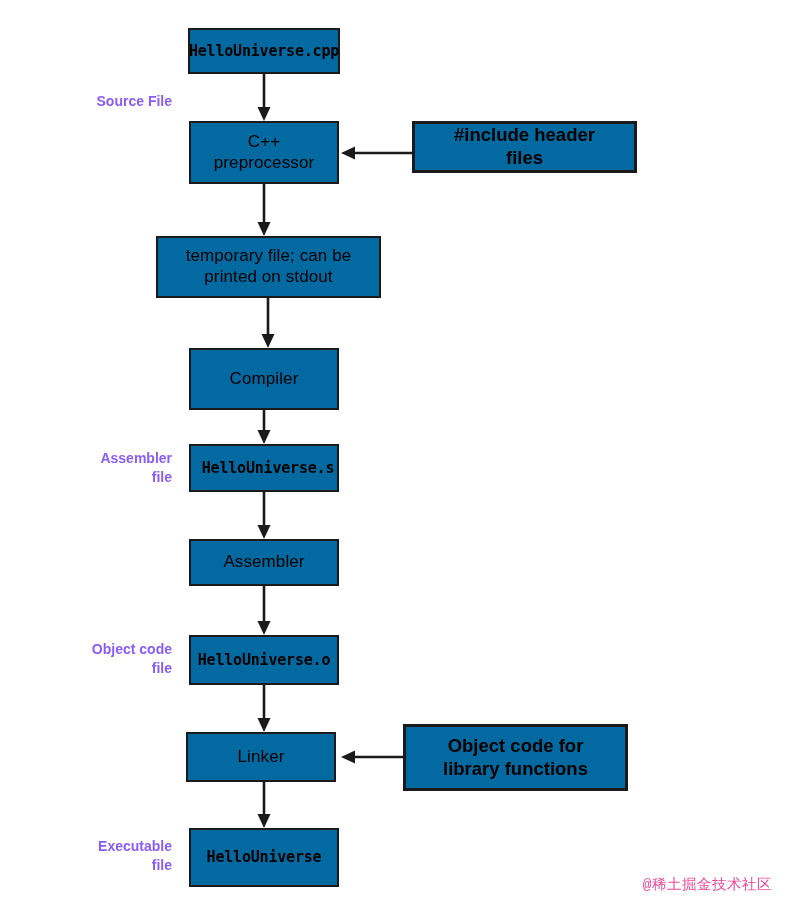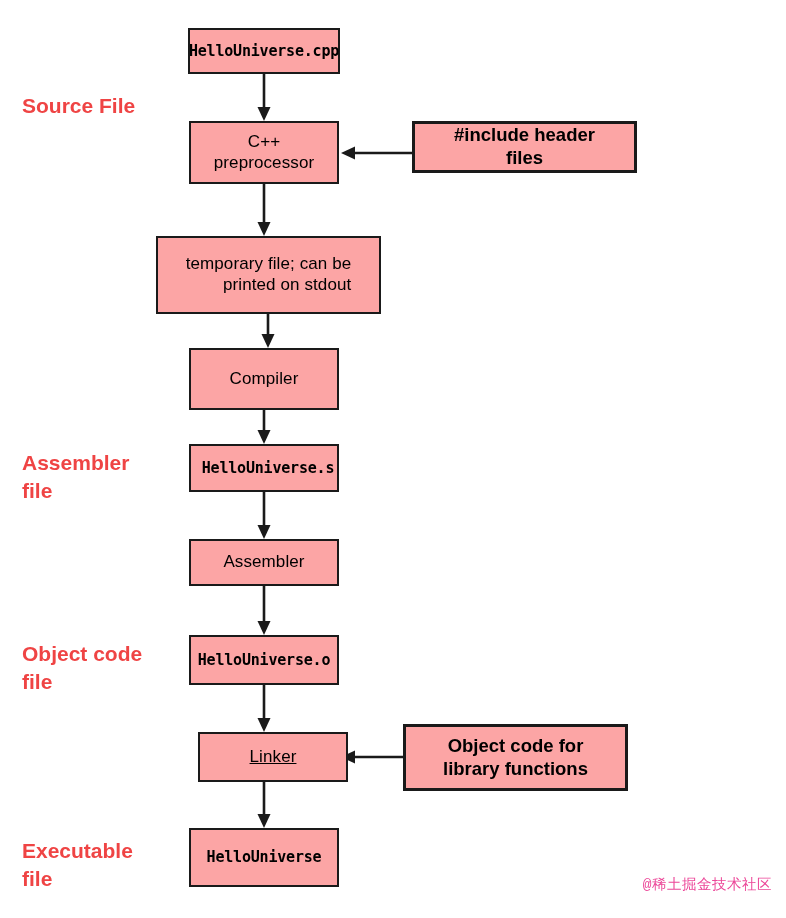--- a/index.html
+++ b/index.html
@@ -29,21 +29,21 @@
     left: 0; top: 0;
     width: 786px;
     height: 918px;
     z-index: 1;
   }
 
   
   .node {
     position: absolute;
     box-sizing: border-box;
-    background: #fca5a5;
+    background: #0369a1;
     border: 2px solid #1a1a1a;
     display: flex;
     align-items: center;
     justify-content: center;
     text-align: center;
     z-index: 2;
   }
   .node .node-text {
     display: block;
     line-height: 1.22;
@@ -74,24 +74,24 @@
     font-family: "Liberation Sans", sans-serif;
     font-weight: 700;
     font-size: 18.5px;
   }
 
   
   .stage-label {
     position: absolute;
     font-family: "Liberation Sans", sans-serif;
     font-weight: 700;
-    font-size: 21px;
+    font-size: 14px;
     line-height: 1.35;
-    text-align: left;
-    color: #ef4444;
+    text-align: right;
+    color: #8b5cf6;
     z-index: 2;
     white-space: pre-line;
   }
 
   
   .watermark {
     position: absolute;
     right: 14px;
     bottom: 24px;
     font-family: Liberation Mono, monospace;
@@ -155,37 +155,37 @@
         <span class="node-text" style="white-space: pre-line;">HelloUniverse.cpp</span>
       </div>
       <div class="node process" style="left: 189px; top: 121px; width: 150px; height: 63px;">
         <span class="node-text" style="white-space: pre-line;">C++
 preprocessor</span>
       </div>
       <div class="node side" style="left: 412px; top: 121px; width: 225px; height: 52px;">
         <span class="node-text" style="white-space: pre-line;">#include header
 files</span>
       </div>
-      <div class="node process" style="left: 156px; top: 236px; width: 225px; height: 78px; text-align: right;">
+      <div class="node process" style="left: 156px; top: 236px; width: 225px; height: 62px;">
         <span class="node-text" style="white-space: pre-line;">temporary file; can be
 printed on stdout</span>
       </div>
       <div class="node process" style="left: 189px; top: 348px; width: 150px; height: 62px;">
         <span class="node-text" style="white-space: pre-line;">Compiler</span>
       </div>
       <div class="node file" style="left: 189px; top: 444px; width: 150px; height: 48px;">
         <span class="node-text" style="white-space: pre-line; margin-left: 8px;">HelloUniverse.s</span>
       </div>
       <div class="node process" style="left: 189px; top: 539px; width: 150px; height: 47px;">
         <span class="node-text" style="white-space: pre-line;">Assembler</span>
       </div>
       <div class="node file" style="left: 189px; top: 635px; width: 150px; height: 50px;">
         <span class="node-text" style="white-space: pre-line;">HelloUniverse.o</span>
       </div>
-      <div class="node process" style="left: 198px; top: 732px; width: 150px; height: 50px; text-decoration: underline;">
+      <div class="node process" style="left: 186px; top: 732px; width: 150px; height: 50px;">
         <span class="node-text" style="white-space: pre-line;">Linker</span>
       </div>
       <div class="node side" style="left: 403px; top: 724px; width: 225px; height: 67px;">
         <span class="node-text" style="white-space: pre-line;">Object code for
 library functions</span>
       </div>
       <div class="node file" style="left: 189px; top: 828px; width: 150px; height: 59px;">
         <span class="node-text" style="white-space: pre-line;">HelloUniverse</span>
       </div>
     </div>

